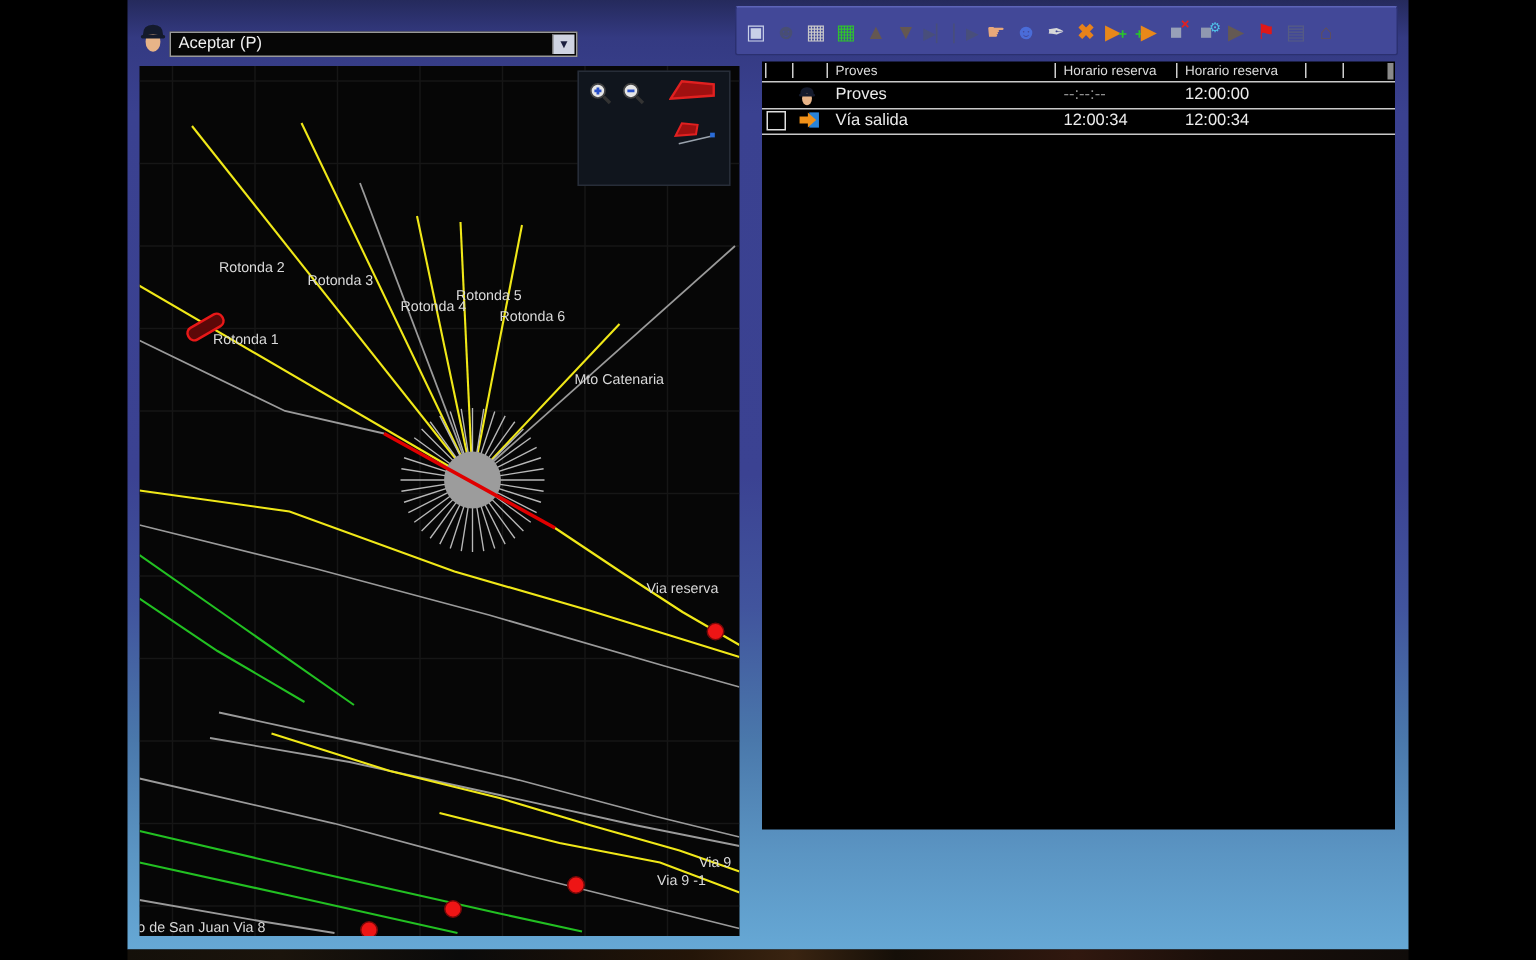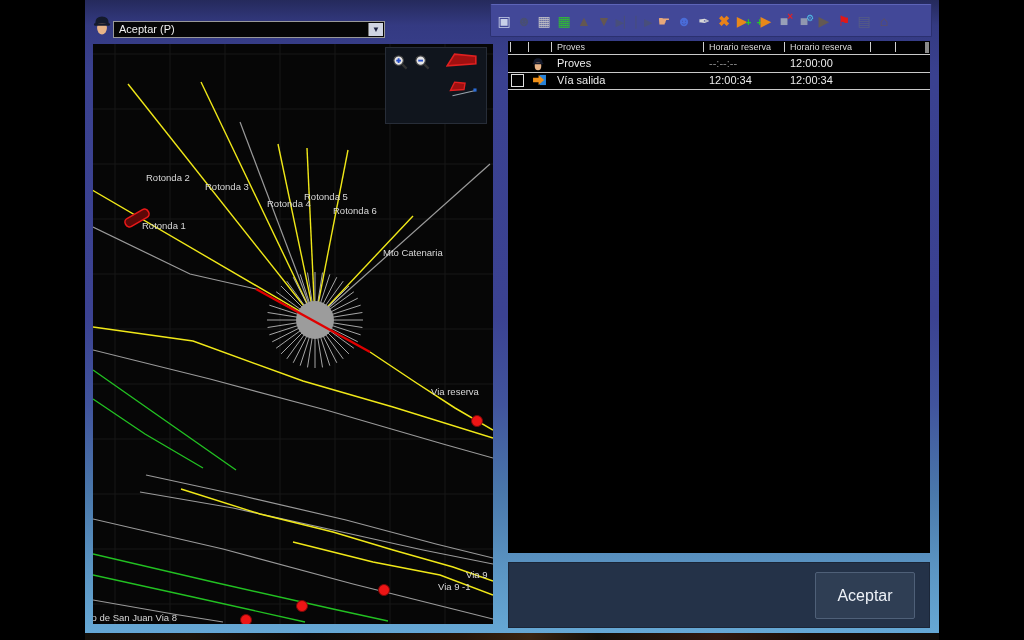--- a/index.html
+++ b/index.html
@@ -249,19 +249,16 @@
           </svg>
         </span>
         <span class="cell" style="left:49px">Vía salida</span>
         <span class="cell" style="left:201px">12:00:34</span>
         <span class="cell" style="left:282px">12:00:34</span>
       </div>
 
       <div class="scroll-thumb"></div>
     </div>
 
-    <div class="footer">
-      <button class="accept">Aceptar</button>
-    </div>
 
   </div>
   <div class="noise"></div>
 </div>
 
 </body></html>

